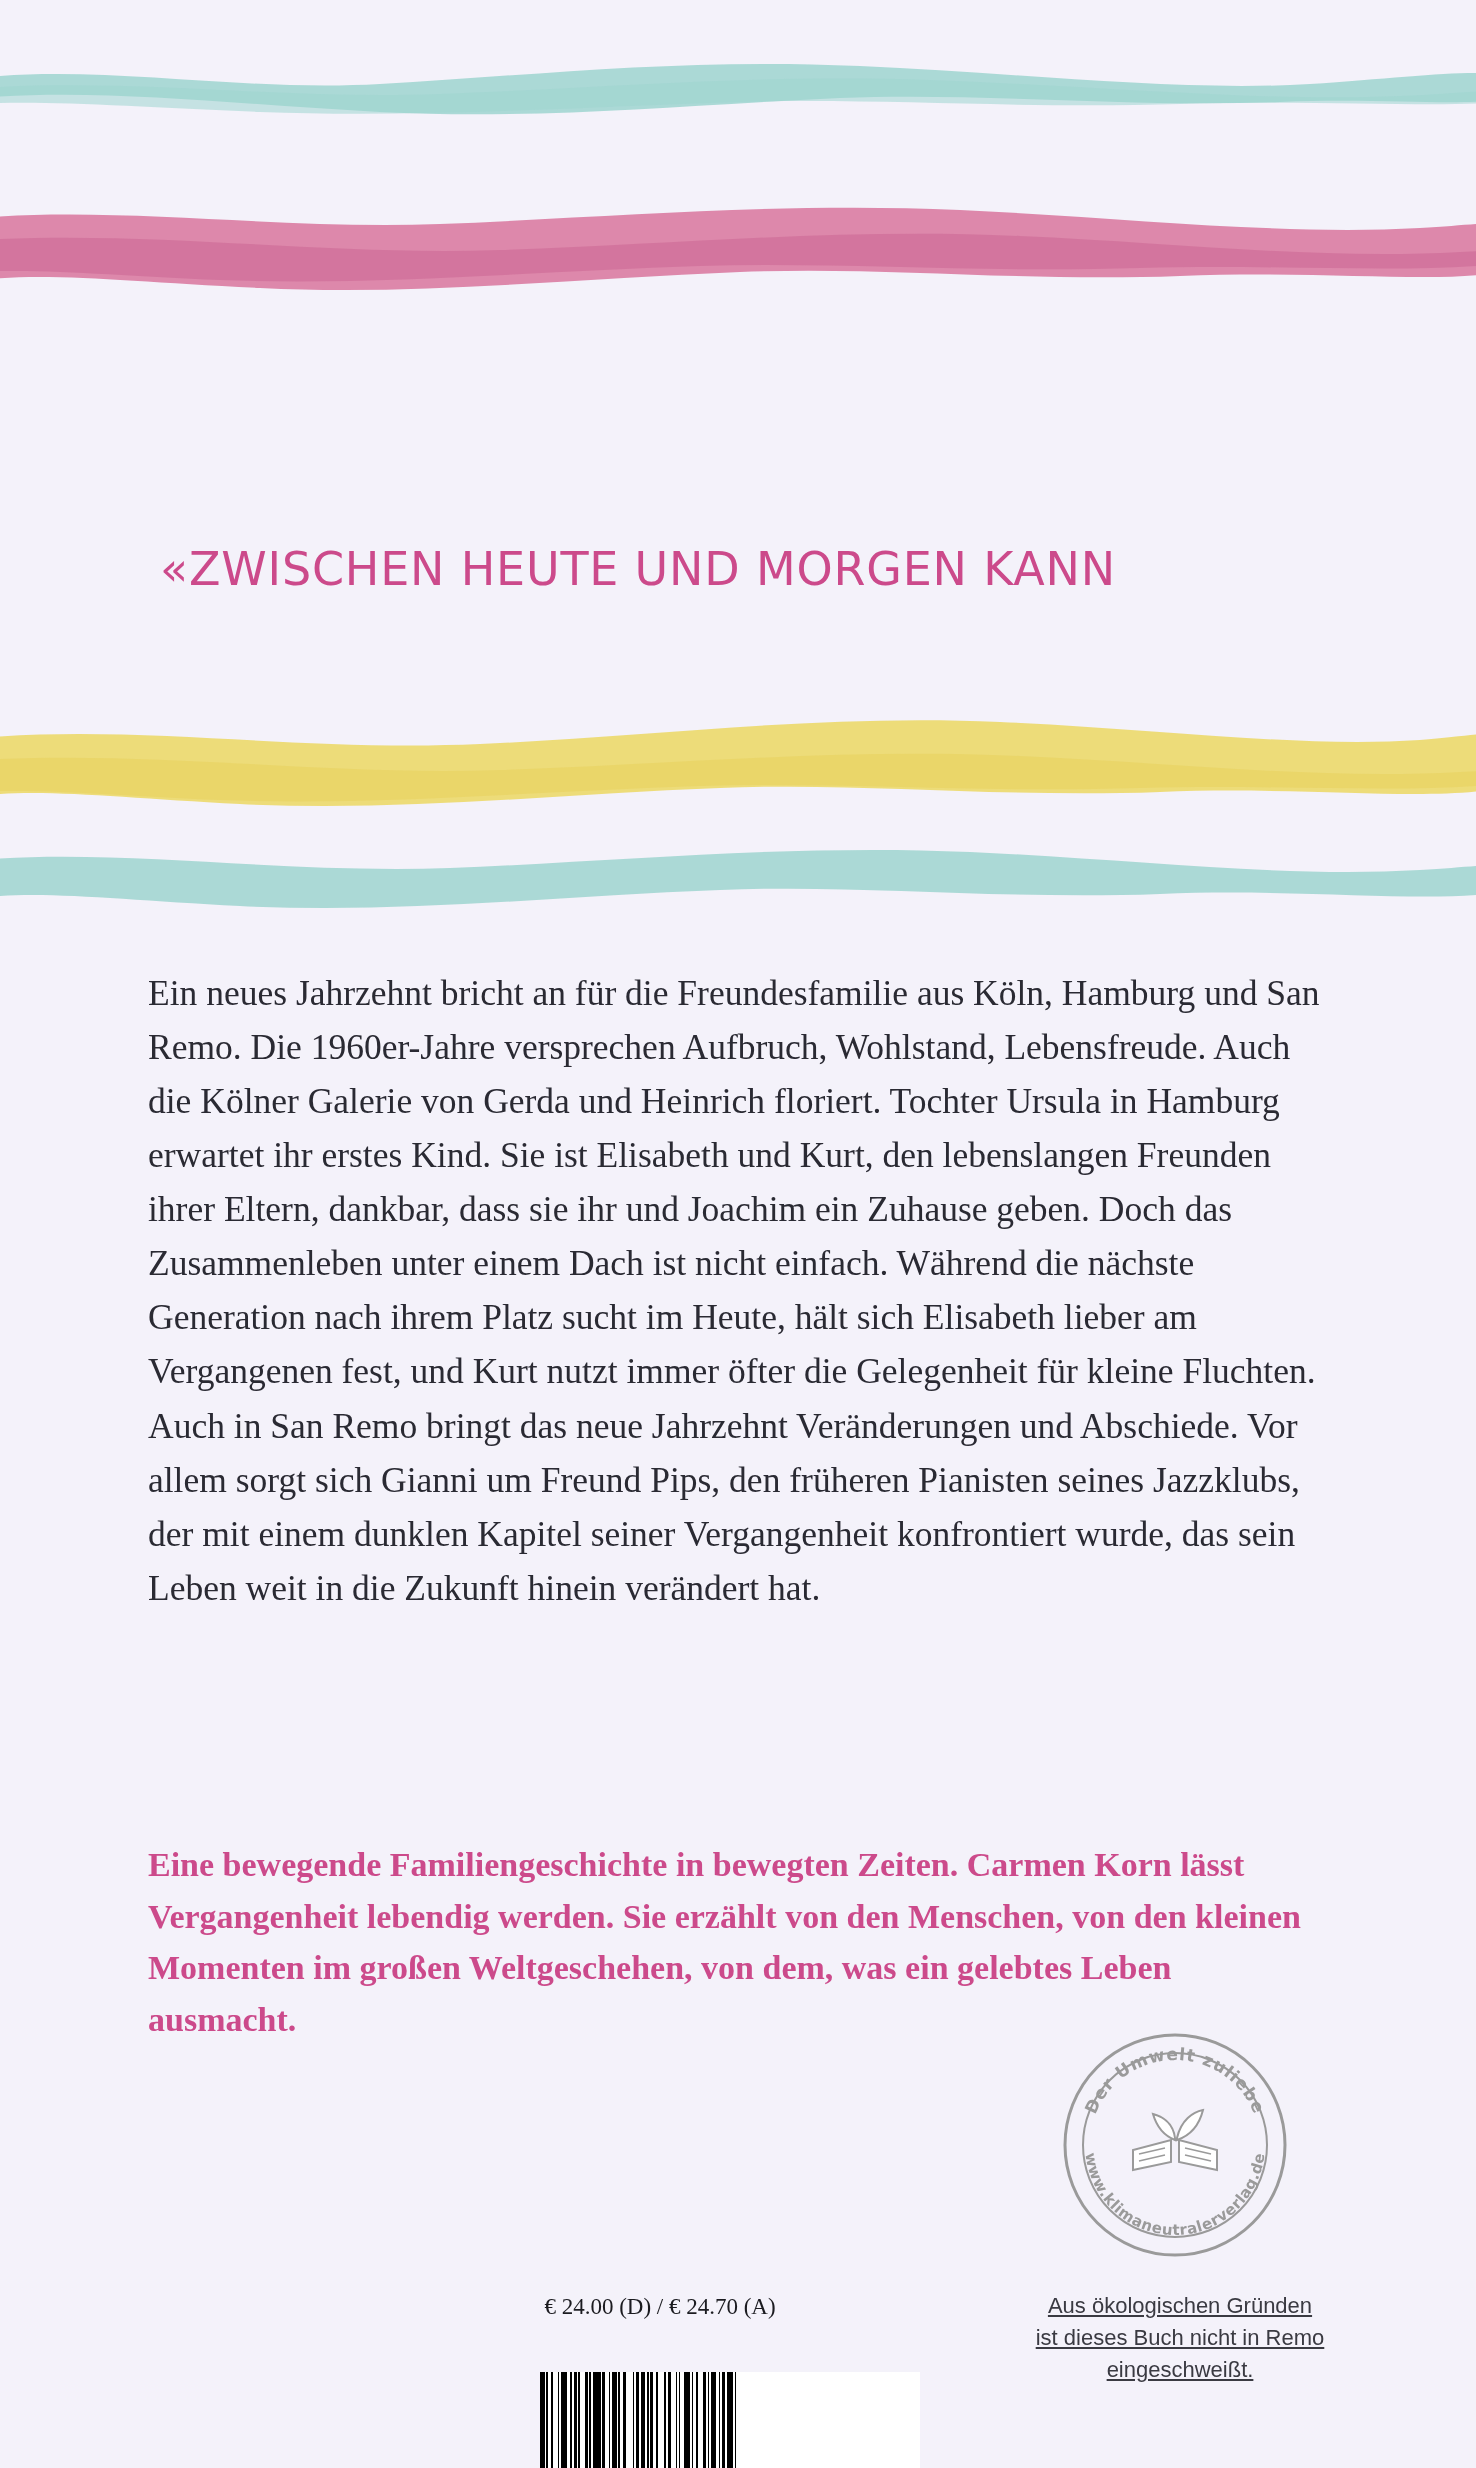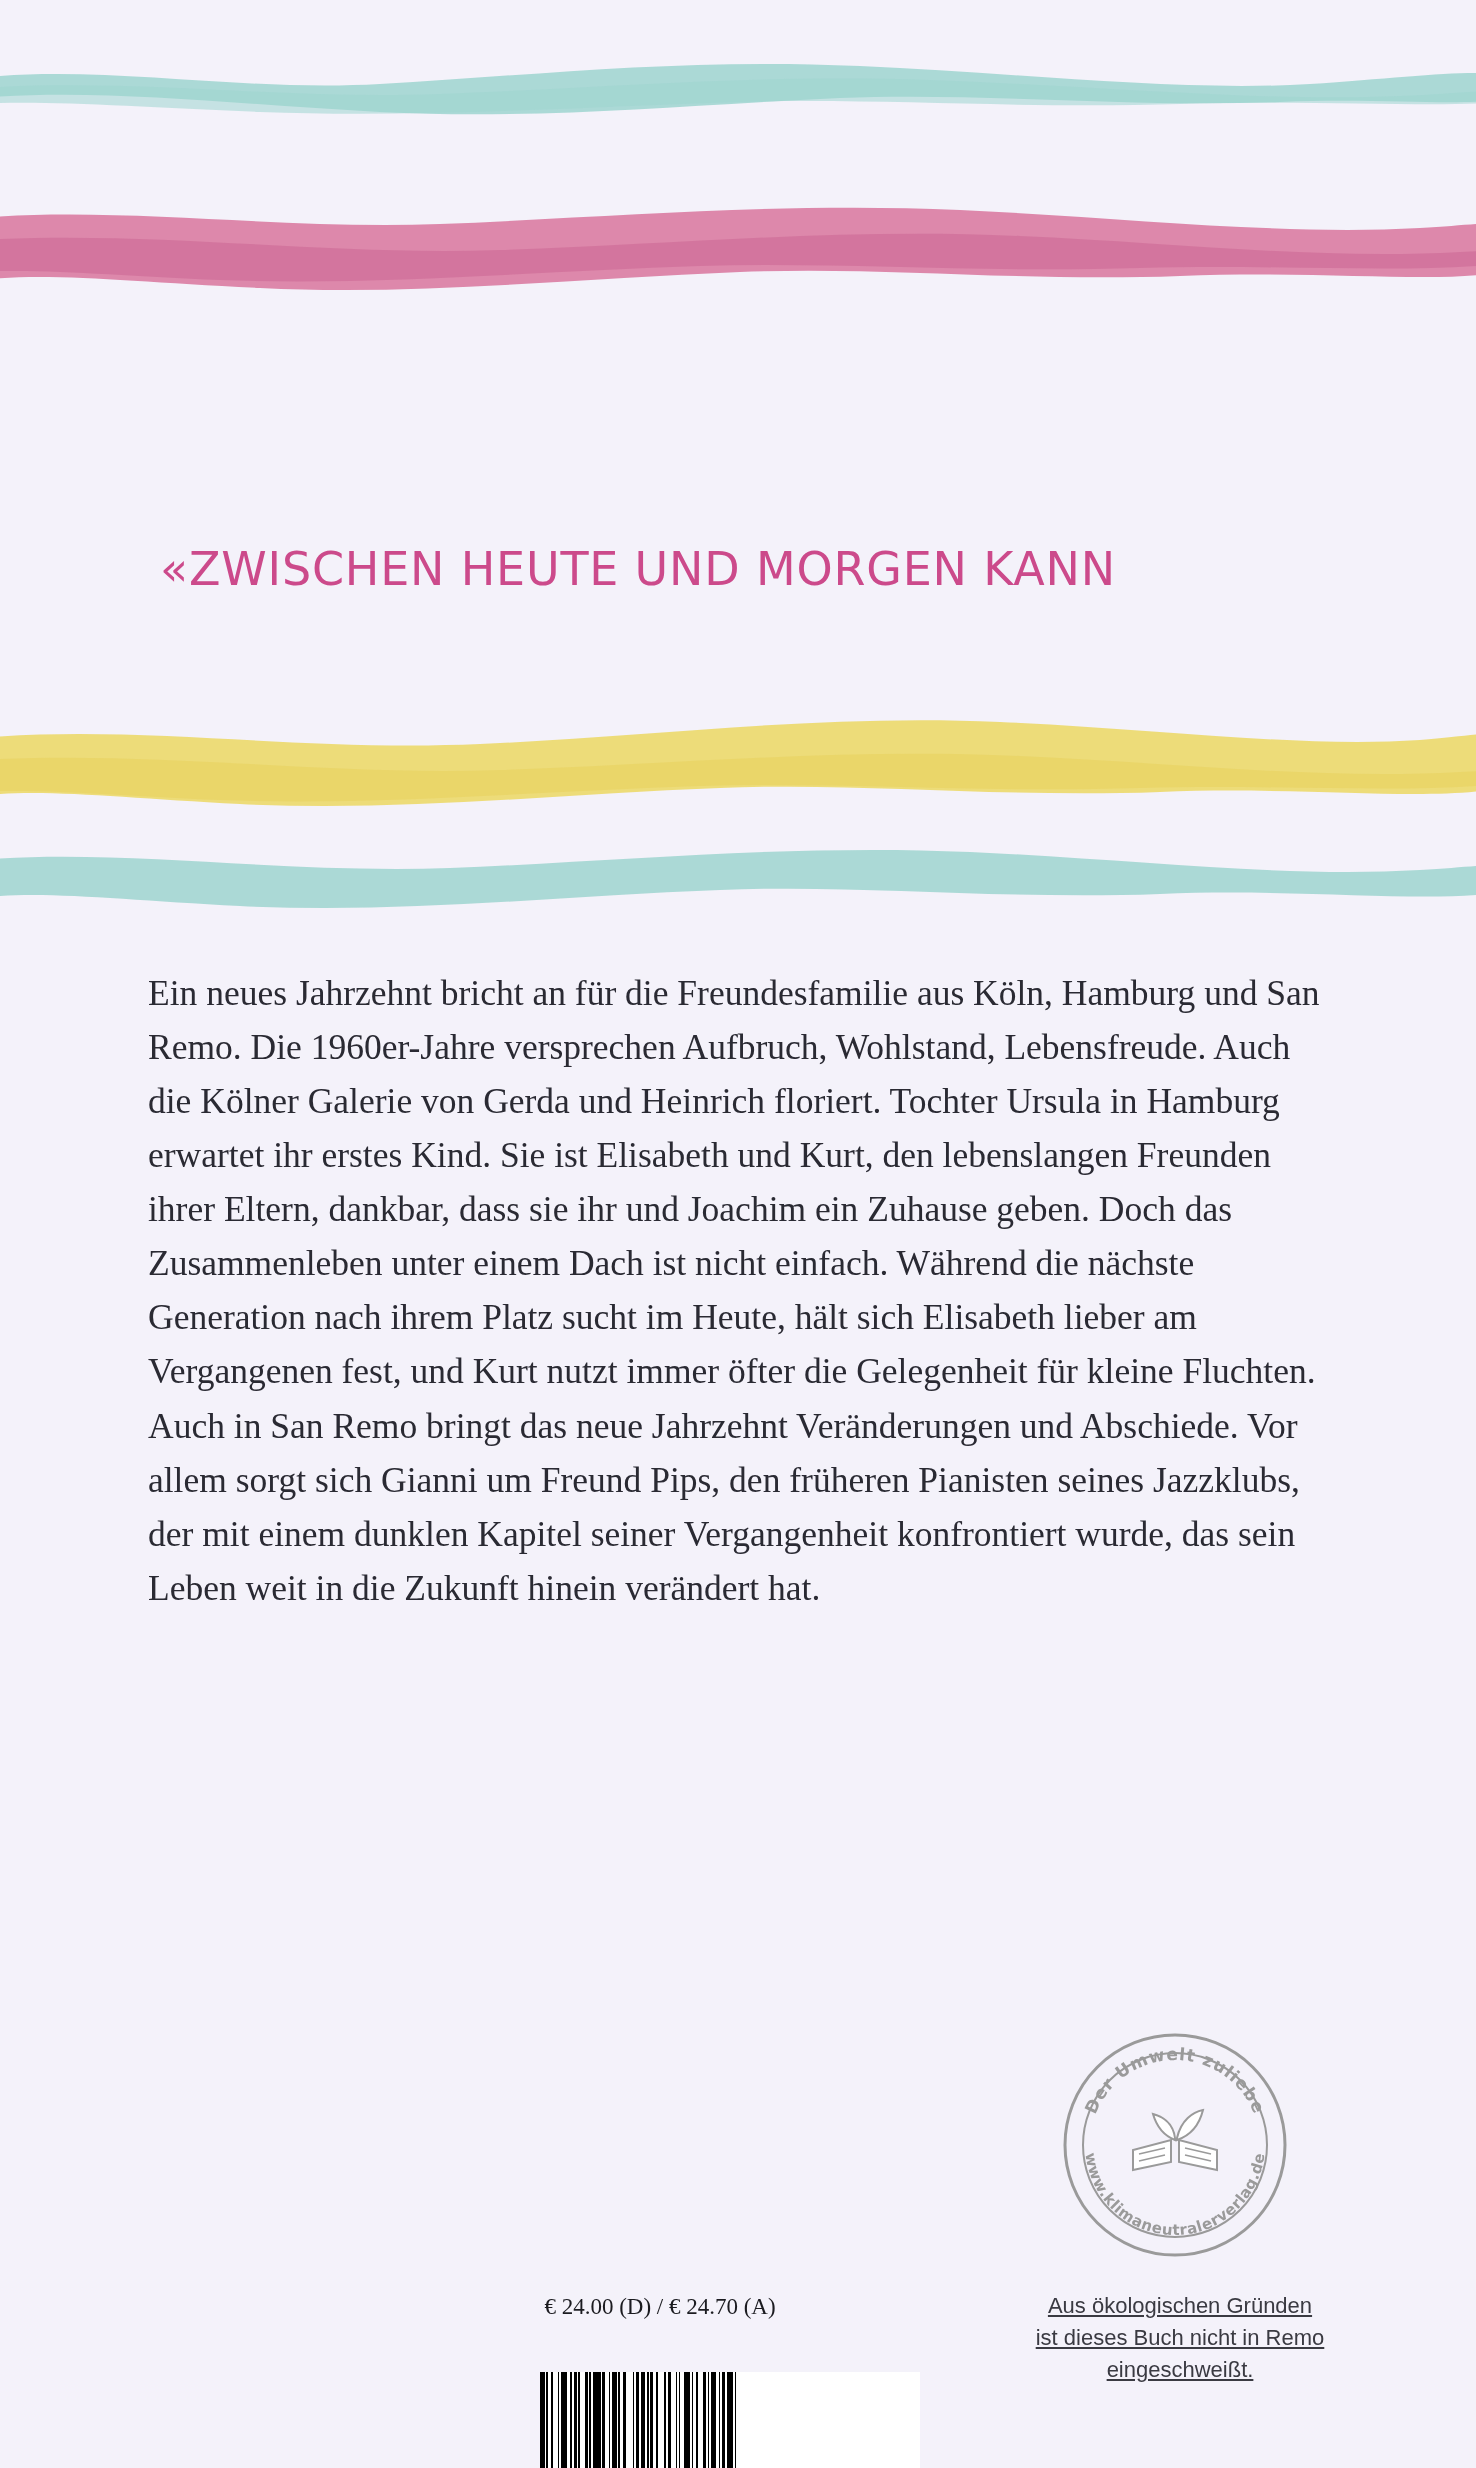--- a/index.html
+++ b/index.html
@@ -163,20 +163,21 @@
   </div>
 
   <div class="band band-teal-mid">
     <svg viewBox="0 0 1520 90" preserveAspectRatio="none">
       <path d="M0,30 C140,18 300,44 470,38 C650,31 810,14 990,22 C1150,29 1300,48 1440,40 C1480,38 1505,34 1520,36 L1520,62 C1450,74 1320,58 1180,64 C1020,70 880,54 740,60 C580,66 420,84 260,76 C140,70 60,60 0,68 Z" fill="#9ed5cf" opacity="0.85"></path>
     </svg>
   </div>
 
   <p class="blurb">Ein neues Jahrzehnt bricht an für die Freundesfamilie aus Köln, Hamburg und San Remo. Die 1960er-Jahre versprechen Aufbruch, Wohlstand, Lebensfreude. Auch die Kölner Galerie von Gerda und Heinrich floriert. Tochter Ursula in Hamburg erwartet ihr erstes Kind. Sie ist Elisabeth und Kurt, den lebenslangen Freunden ihrer Eltern, dankbar, dass sie ihr und Joachim ein Zuhause geben. Doch das Zusammenleben unter einem Dach ist nicht einfach. Während die nächste Generation nach ihrem Platz sucht im Heute, hält sich Elisabeth lieber am Vergangenen fest, und Kurt nutzt immer öfter die Gelegenheit für kleine Fluchten. Auch in San Remo bringt das neue Jahrzehnt Veränderungen und Abschiede. Vor allem sorgt sich Gianni um Freund Pips, den früheren Pianisten seines Jazzklubs, der mit einem dunklen Kapitel seiner Vergangenheit konfrontiert wurde, das sein Leben weit in die Zukunft hinein verändert hat.</p>
 
+  <p class="tagline">Eine bewegende Familiengeschichte in bewegten Zeiten. Carmen Korn lässt Vergangenheit lebendig werden. Sie erzählt von den Menschen, von den kleinen Momenten im großen Weltgeschehen, von dem, was ein gelebtes Leben ausmacht.</p>
 
   <div class="seal">
     <svg viewBox="0 0 230 230" width="230" height="230">
       <defs>
         <path id="arcTop" d="M 30,115 A 85,85 0 0 1 200,115" fill="none"></path>
         <path id="arcBottom" d="M 25,115 A 90,90 0 0 0 205,115" fill="none"></path>
       </defs>
       <circle cx="115" cy="115" r="110" fill="none" stroke="#9a9a9a" stroke-width="3"></circle>
       <circle cx="115" cy="115" r="92" fill="none" stroke="#9a9a9a" stroke-width="2"></circle>
       <text font-family="DejaVu Sans, sans-serif" font-size="17" font-weight="bold" fill="#9a9a9a" letter-spacing="1">

